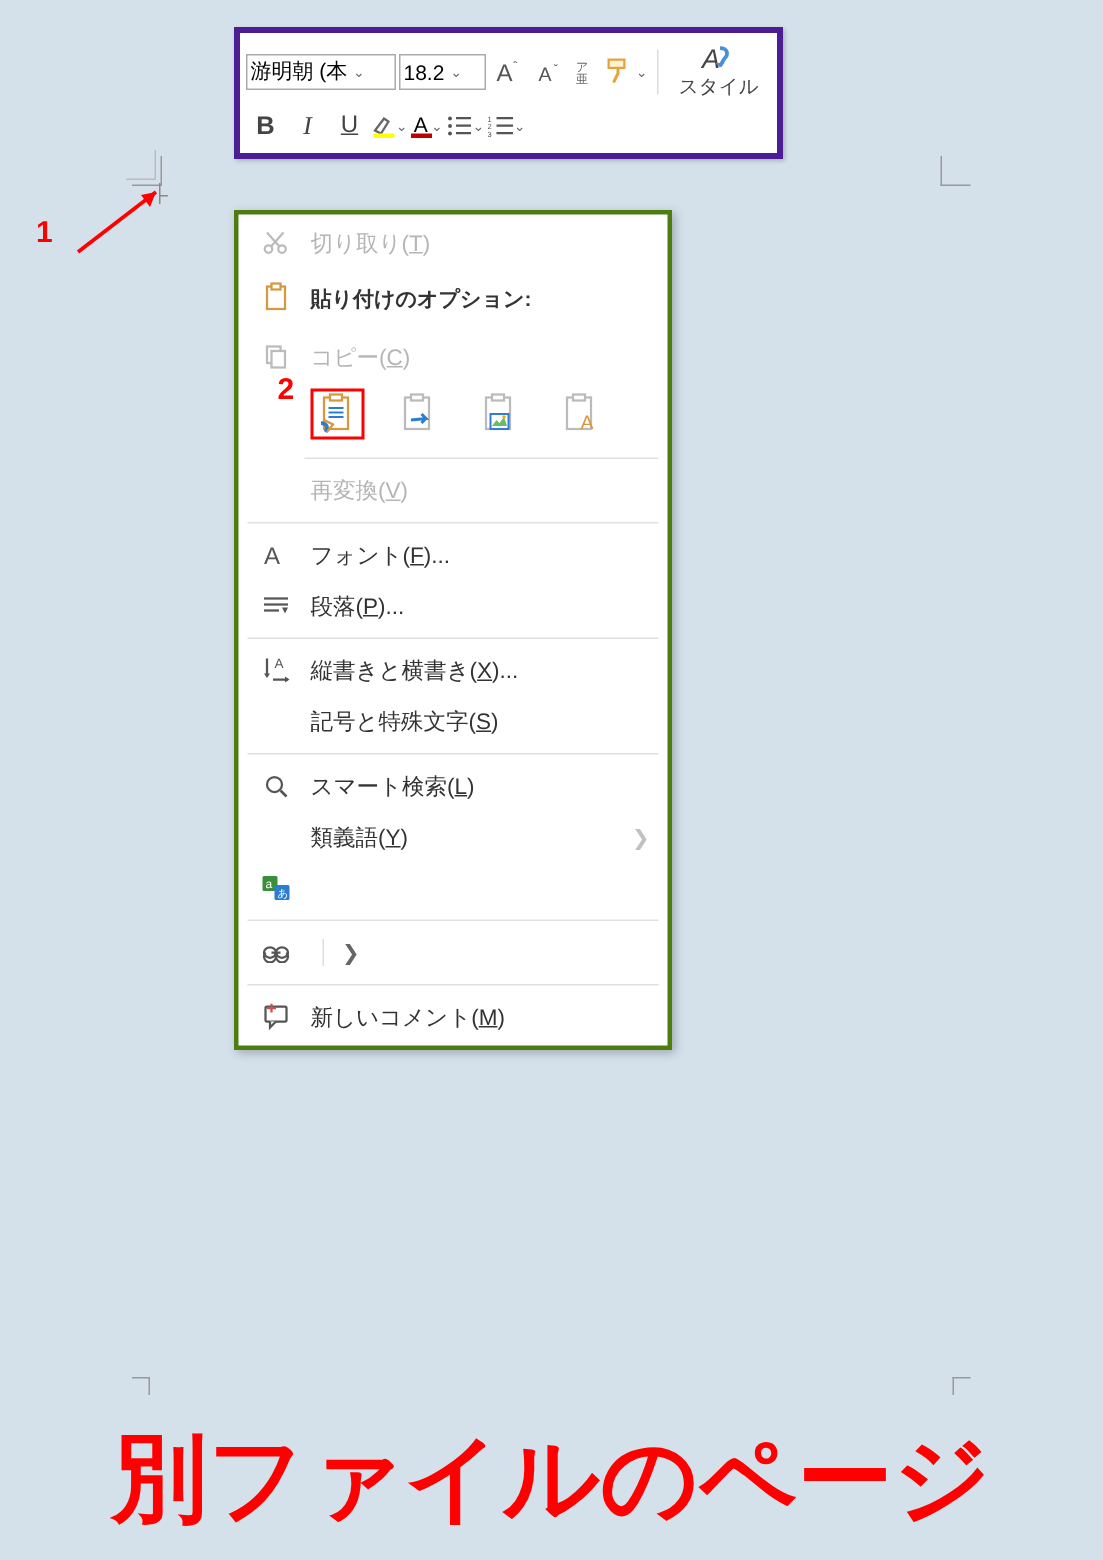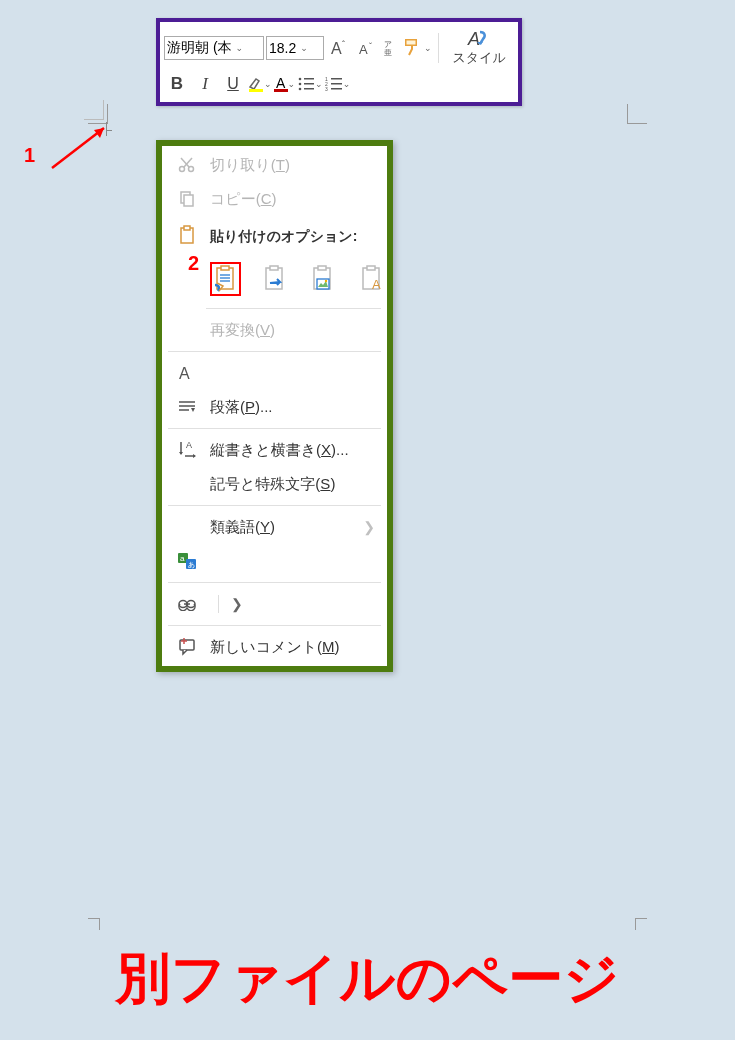--- a/index.html
+++ b/index.html
@@ -106,23 +106,23 @@
       position: absolute;
       top: -16px;
       left: 20px;
     }
     
     
     .context-menu {
       position: absolute;
       top: 140px;
       left: 156px;
-      width: 237px;
+      width: 292px;
       background: #fff;
-      border: 6px solid #4d7c0f;
+      border: 3px solid #4d7c0f;
       box-shadow: 2px 2px 6px rgba(0,0,0,0.25);
       padding: 2px 0;
       font-size: 15px;
     }
     .menu-item {
       display: flex;
       align-items: center;
       padding: 6px 8px 6px 12px;
       min-height: 34px;
       position: relative;
@@ -183,21 +183,21 @@
     
     
     .caption {
       position: absolute;
       top: 942px;
       left: 0;
       width: 100%;
       text-align: center;
       color: #ff0000;
       font-weight: bold;
-      font-size: 55px;
+      font-size: 64px;
     }
     
     
     .cursor-mark {
       position: absolute;
       top: 122px;
       left: 106px;
       width: 6px;
       height: 14px;
       border-left: 1px solid #888;
@@ -329,39 +329,39 @@
     <div class="menu-icon">
       <svg width="18" height="18">
           <circle cx="4" cy="13" r="2.5" fill="none" stroke="#bbb" stroke-width="1.5"></circle>
           <circle cx="13" cy="13" r="2.5" fill="none" stroke="#bbb" stroke-width="1.5"></circle>
           <line x1="6" y1="11" x2="14" y2="2" stroke="#bbb" stroke-width="1.5"></line>
           <line x1="11" y1="11" x2="3" y2="2" stroke="#bbb" stroke-width="1.5"></line>
         </svg>
     </div>
     <span class="menu-text disabled">切り取り(<u>T</u>)</span>
   </div>
-  <div class="menu-item">
-    <div class="menu-icon">
-      <svg width="18" height="18">
-          <rect x="3" y="2" width="9" height="11" fill="none" stroke="#bbb" stroke-width="1.5"></rect>
-          <rect x="6" y="5" width="9" height="11" fill="#fff" stroke="#bbb" stroke-width="1.5"></rect>
-        </svg>
-    </div>
-    <span class="menu-text disabled">コピー(<u>C</u>)</span>
-  </div>
   <div class="menu-item" style="align-items:flex-start">
     <div class="menu-icon" style="margin-top:2px">
       <svg width="18" height="20">
           <rect x="3" y="3" width="12" height="15" fill="none" stroke="#d89840" stroke-width="1.5"></rect>
           <rect x="6" y="1" width="6" height="4" fill="#fff" stroke="#d89840" stroke-width="1.5"></rect>
         </svg>
     </div>
     <div style="flex:1">
       <div class="paste-header">貼り付けのオプション:</div>
     </div>
+  </div>
+  <div class="menu-item">
+    <div class="menu-icon">
+      <svg width="18" height="18">
+          <rect x="3" y="2" width="9" height="11" fill="none" stroke="#bbb" stroke-width="1.5"></rect>
+          <rect x="6" y="5" width="9" height="11" fill="#fff" stroke="#bbb" stroke-width="1.5"></rect>
+        </svg>
+    </div>
+    <span class="menu-text disabled">コピー(<u>C</u>)</span>
   </div>
   <div class="paste-row">
     <span class="num2">2</span>
     <div class="paste-opt selected">
       <svg width="26" height="28">
           <rect x="4" y="3" width="16" height="21" fill="none" stroke="#d89840" stroke-width="1.5"></rect>
           <rect x="8" y="1" width="8" height="4" fill="#fff" stroke="#d89840" stroke-width="1.5"></rect>
           <line x1="7" y1="10" x2="17" y2="10" stroke="#2b7cd3" stroke-width="1.3"></line>
           <line x1="7" y1="13" x2="17" y2="13" stroke="#2b7cd3" stroke-width="1.3"></line>
           <line x1="7" y1="16" x2="17" y2="16" stroke="#2b7cd3" stroke-width="1.3"></line>
@@ -398,20 +398,21 @@
     <div class="menu-icon"></div>
     <span class="menu-text disabled">再変換(<u>V</u>)</span>
   </div>
   <div class="menu-sep" style="margin-left:6px"></div>
   <div class="menu-item">
     <div class="menu-icon">
       <svg width="18" height="18">
           <text x="1" y="15" font-size="16" fill="#555">A</text>
         </svg>
     </div>
+    <span class="menu-text">フォント(<u>F</u>)...</span>
   </div>
   <div class="menu-item">
     <div class="menu-icon">
       <svg width="20" height="16">
           <line x1="2" y1="3" x2="18" y2="3" stroke="#555" stroke-width="1.5"></line>
           <line x1="2" y1="7" x2="18" y2="7" stroke="#555" stroke-width="1.5"></line>
           <line x1="2" y1="11" x2="12" y2="11" stroke="#555" stroke-width="1.5"></line>
           <path d="M14 9l4 0-2 4z" fill="#555"></path>
         </svg>
     </div>
@@ -429,20 +430,29 @@
         </svg>
     </div>
     <span class="menu-text">縦書きと横書き(<u>X</u>)...</span>
   </div>
   <div class="menu-item">
     <div class="menu-icon"></div>
     <span class="menu-text">記号と特殊文字(<u>S</u>)</span>
   </div>
   <div class="menu-sep" style="margin-left:6px"></div>
   <div class="menu-item">
+    <div class="menu-icon">
+      <svg width="18" height="18">
+          <circle cx="8" cy="8" r="5" fill="none" stroke="#555" stroke-width="1.5"></circle>
+          <line x1="12" y1="12" x2="16" y2="16" stroke="#555" stroke-width="1.8"></line>
+        </svg>
+    </div>
+    <span class="menu-text">スマート検索(<u>L</u>)</span>
+  </div>
+  <div class="menu-item">
     <div class="menu-icon"></div>
     <span class="menu-text">類義語(<u>Y</u>)</span>
     <span class="menu-chevron disabled">❯</span>
   </div>
   <div class="menu-item">
     <div class="menu-icon">
       <svg width="20" height="18">
           <rect x="1" y="1" width="10" height="10" rx="1" fill="#3a8f3a"></rect>
           <text x="3" y="9" font-size="8" fill="#fff">a</text>
           <rect x="9" y="7" width="10" height="10" rx="1" fill="#2b7cd3"></rect>

